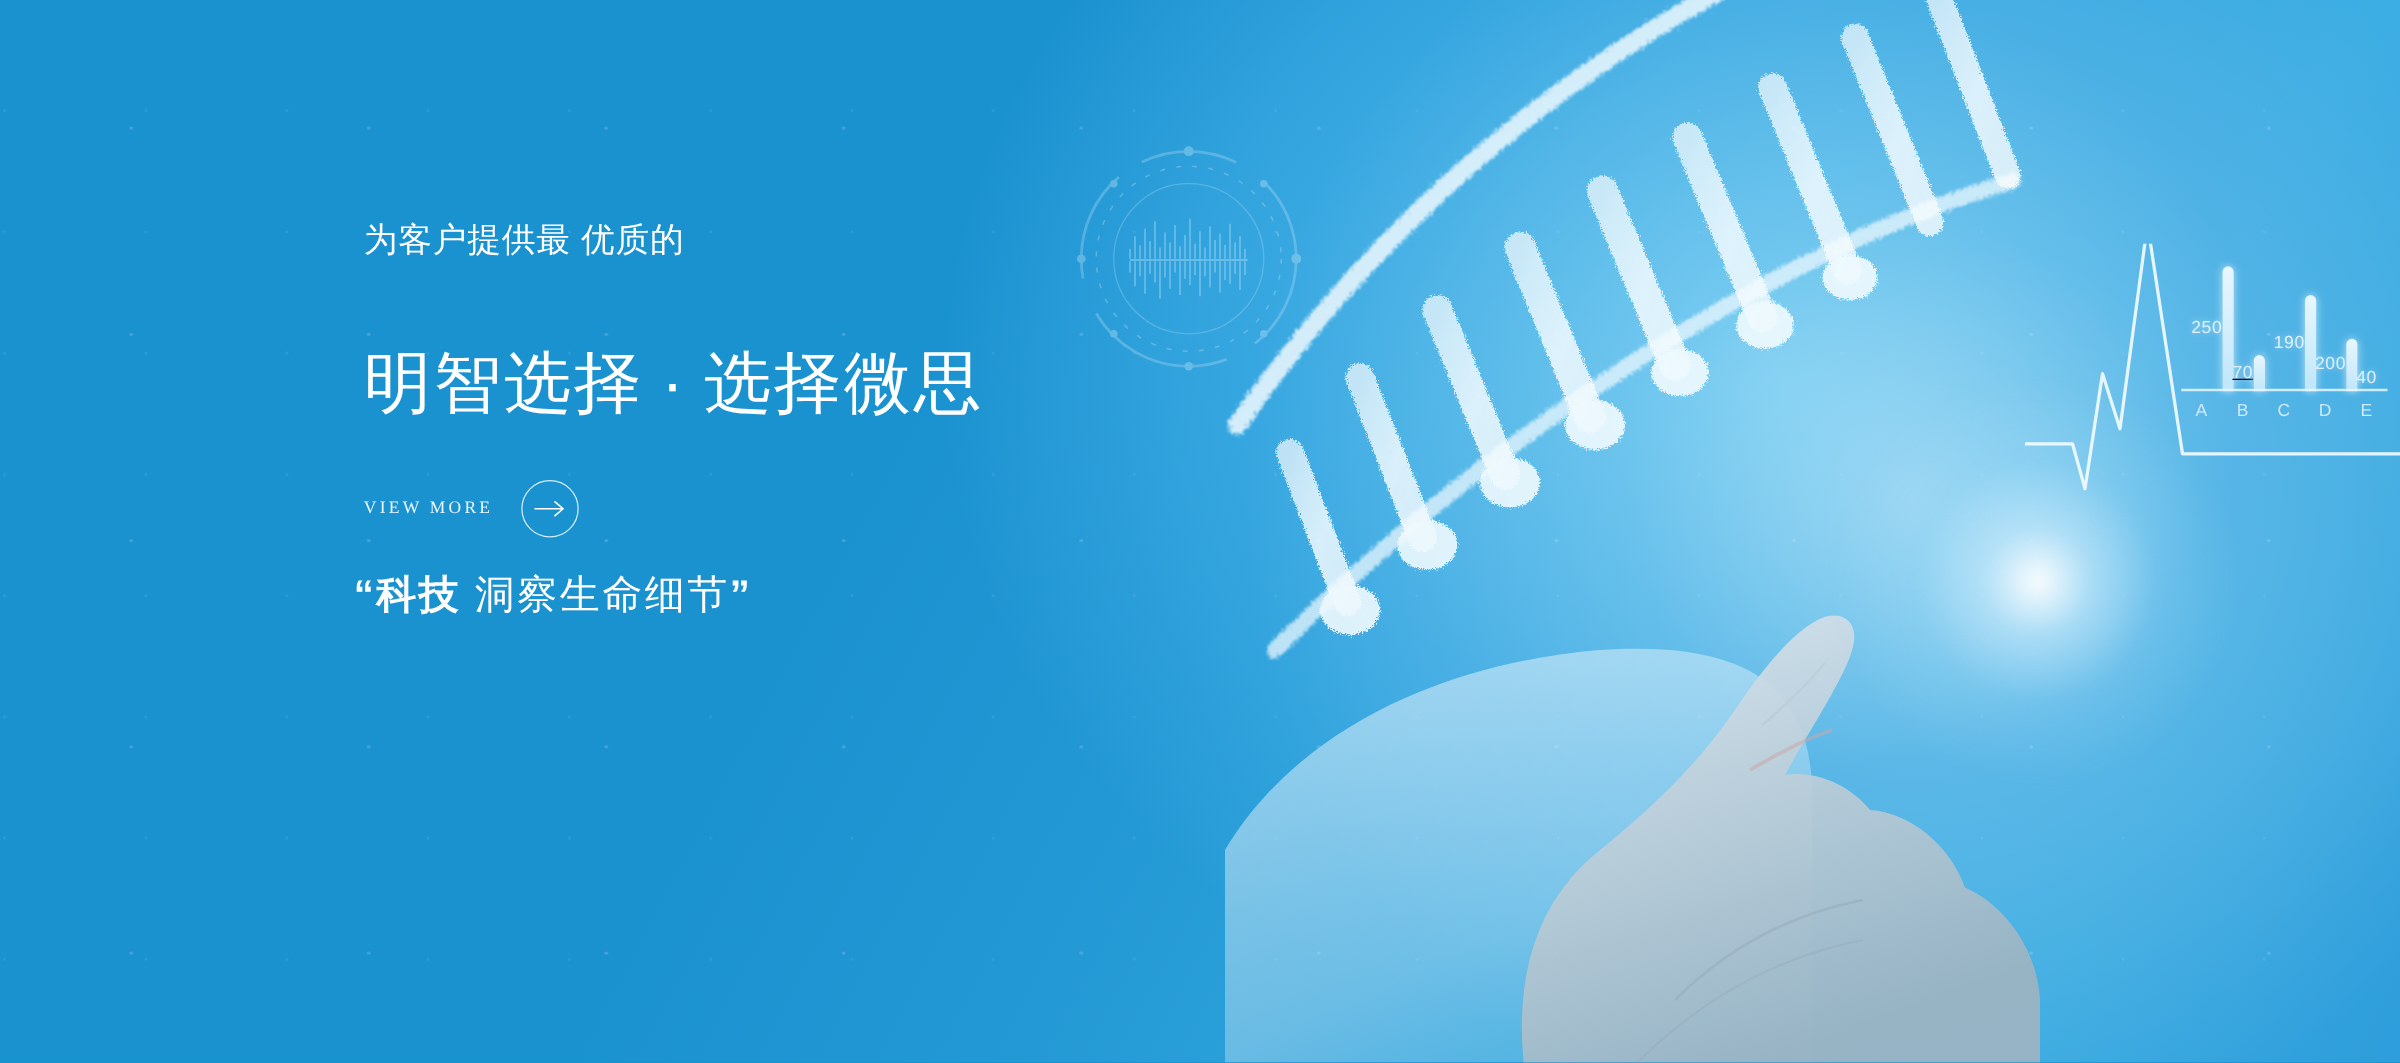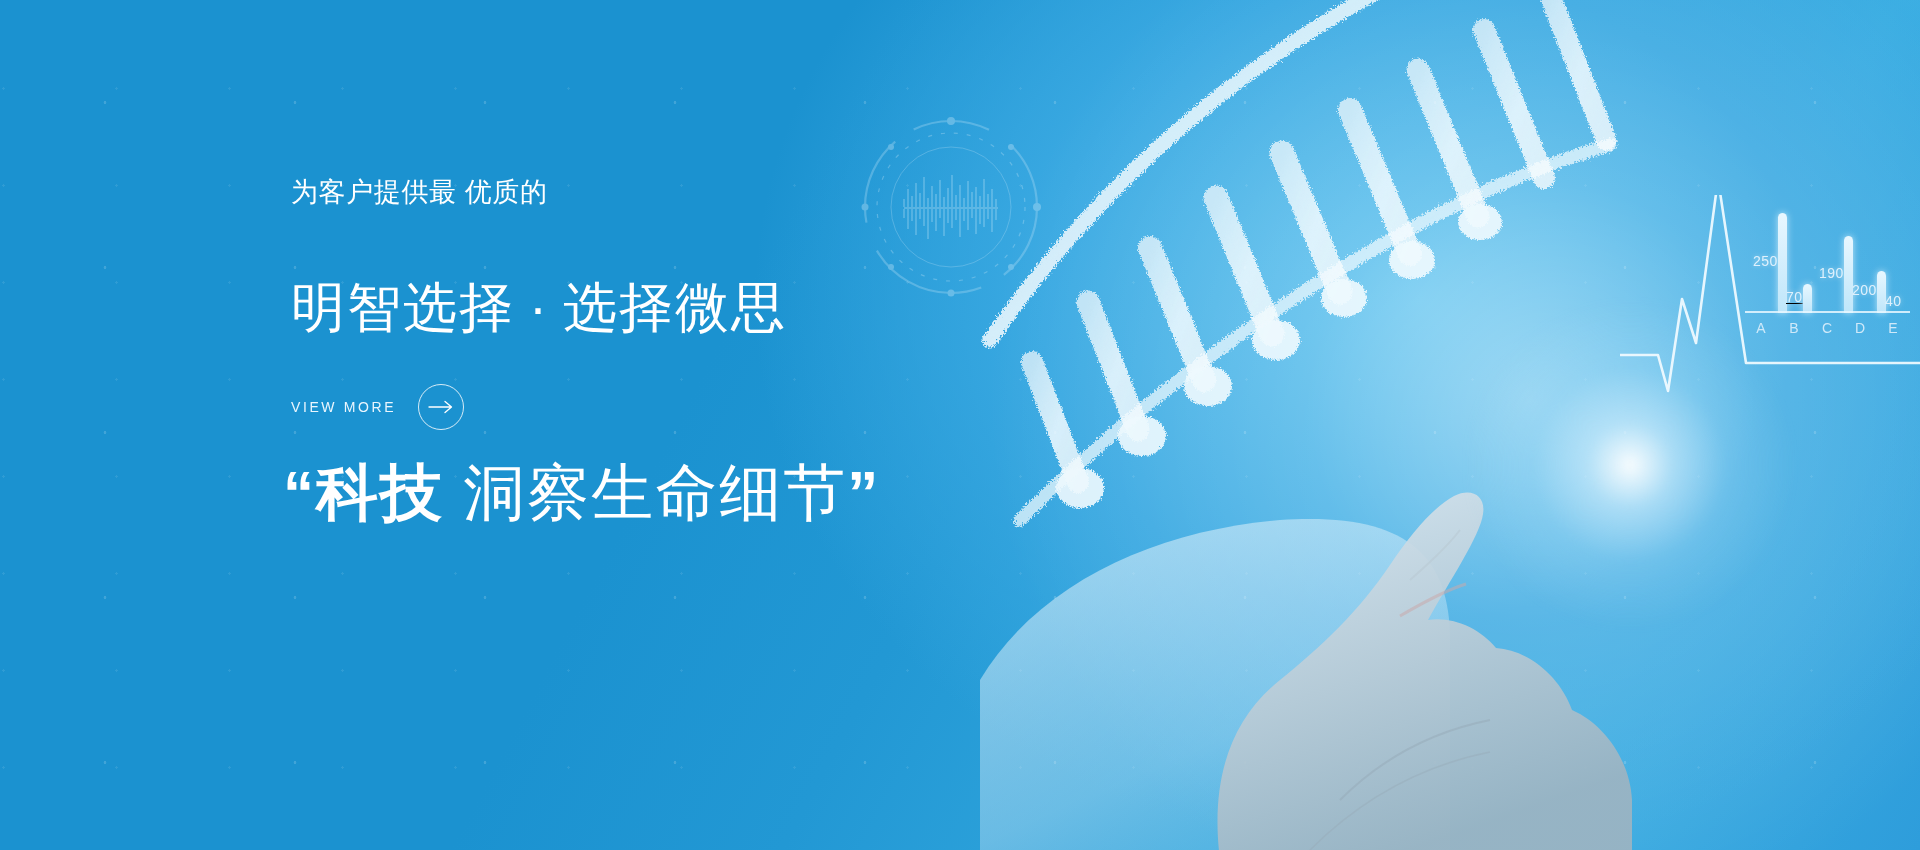--- a/index.html
+++ b/index.html
@@ -69,33 +69,33 @@
 
   .headline {
     position:absolute; top:272px; left:0; width:700px;
     color:#ffffff; font-size:54px; line-height:1.18; font-weight:400;
     letter-spacing:2px; white-space:nowrap;
   }
   .headline .dot { padding:0 14px; }
 
   .viewmore {
     position:absolute; top:380px; left:0; display:flex; align-items:center; gap:22px;
-    text-decoration:none; cursor:pointer;
+    text-decoration:none; cursor:pointer;font-family:Liberation Serif, serif;
   }
   .viewmore .vm-label {
     color:#eaf6fe; font-size:14px; letter-spacing:2.6px; font-weight:400;
   }
   .viewmore .vm-circle {
     width:46px; height:46px; border-radius:50%; border:1.4px solid rgba(255,255,255,.82);
     display:flex; align-items:center; justify-content:center;
   }
 
   .tagline {
     position:absolute; top:452px; left:-8px; width:720px;
-    color:#ffffff; font-size:62px; line-height:1.2; letter-spacing:2px; white-space:nowrap;
+    color:#ffffff; font-size:32px; line-height:1.2; letter-spacing:2px; white-space:nowrap;
   }
   .tagline .q { font-weight:700; }
   .tagline .strong { font-weight:700; }
   .tagline .light { font-weight:400; }
 </style>
 </head>
 <body>
 
 <div class="hero">
 

